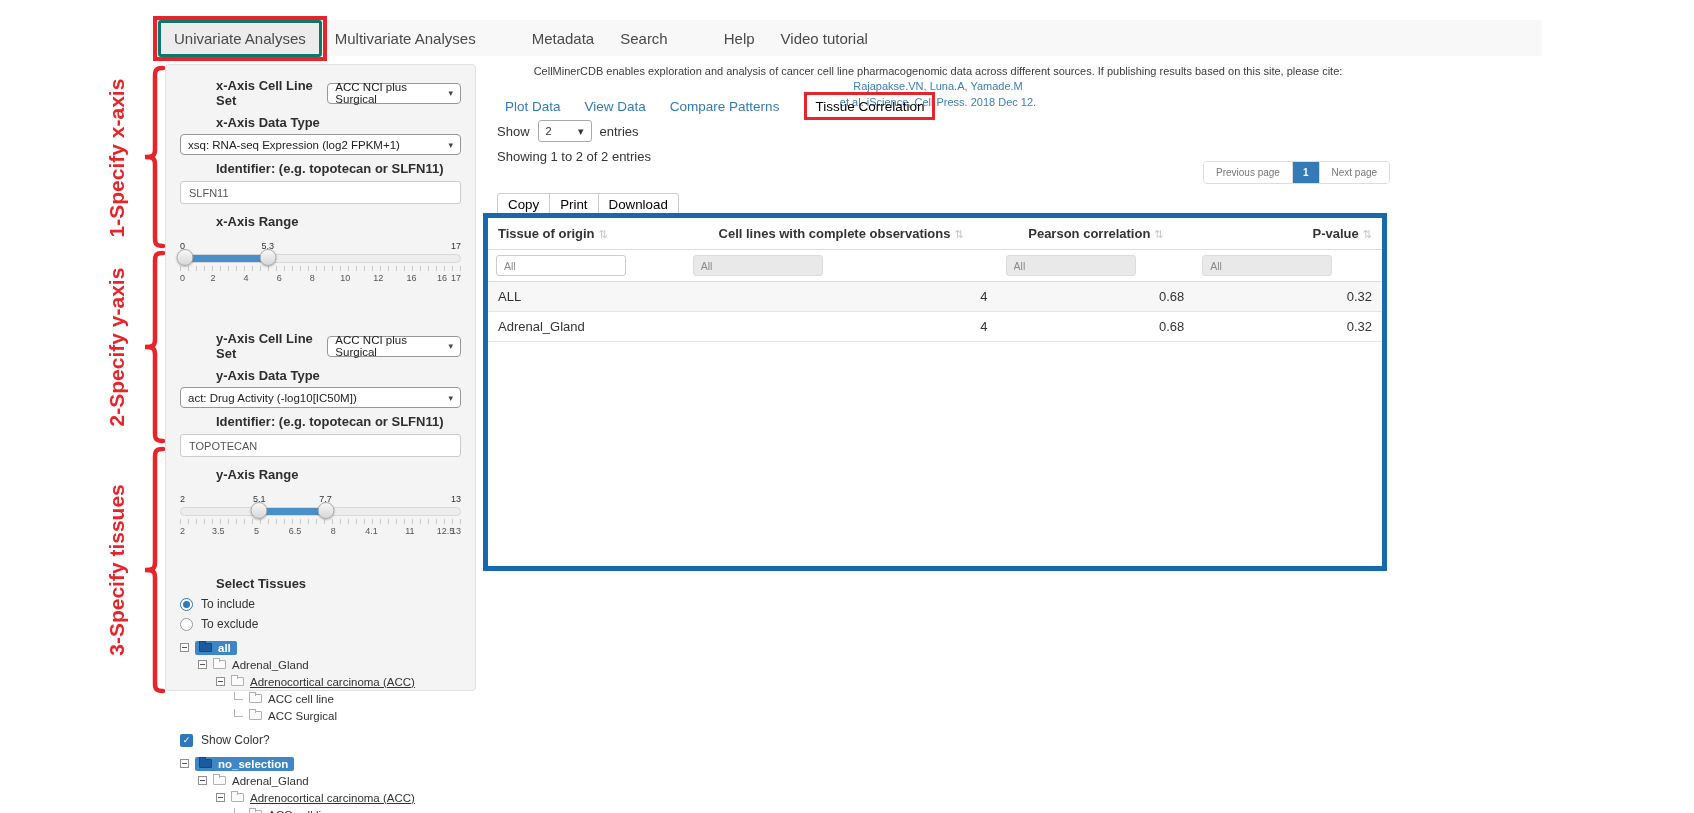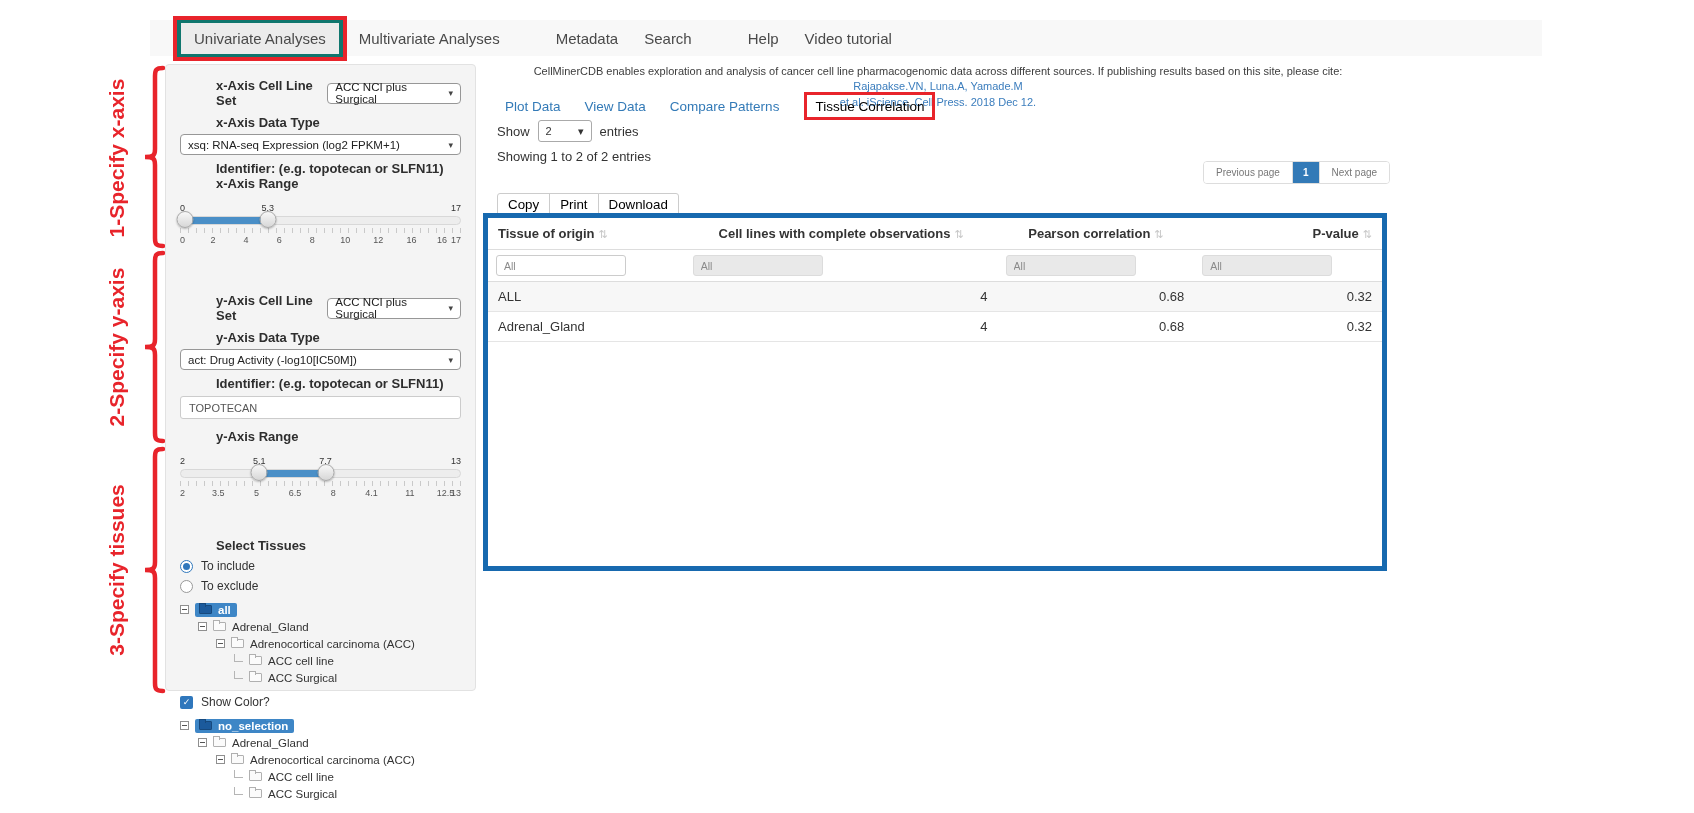--- a/index.html
+++ b/index.html
@@ -3,21 +3,21 @@
 <meta charset="utf-8">
 <style>
   * { box-sizing: border-box; margin: 0; padding: 0; }
   html,body { width:1694px; height:813px; background:#fff; font-family:"Liberation Sans", sans-serif; }
   #app { position:relative; width:1694px; height:813px; overflow:hidden; }
 
   
   #navbar { position:absolute; left:150px; top:20px; width:1392px; height:36px; background:#f8f8f8;
             display:flex; align-items:center; font-size:15px; color:#4a4a4a; }
   .nav-item { padding:7px 13px; white-space:nowrap; cursor:default; position:relative; }
-  .nav-item.active { background:#ececec; border:7px solid #0f766e; border-radius:3px; margin-left:24px; }
+  .nav-item.active { background:#ececec; border:3px solid #0f766e; border-radius:3px; margin-left:8px; }
   .nav-gap { margin-left:30px; }
   .frame-red { position:absolute; border:4px solid #e8242b; pointer-events:none; }
   .frame-red.nav-f { left:-8px; top:-7px; right:-8px; bottom:-7px; }
   .frame-red.tab-f { border-width:3px; left:-11px; top:-7px; right:-11px; bottom:-6px; }
 
   
   .rot-label { position:absolute; transform:translate(-50%,-50%) rotate(-90deg); font-size:21px;
                font-weight:bold; color:#e8242b; white-space:nowrap; }
   #braces { position:absolute; left:95px; top:60px; }
 
@@ -59,21 +59,21 @@
   .radio { width:13px; height:13px; border-radius:50%; border:1px solid #999; background:#fff;
            position:relative; flex:none; }
   .radio.sel-on { border-color:#2f77bc; }
   .radio.sel-on::after { content:""; position:absolute; inset:2px; border-radius:50%; background:#2f77bc; }
   .checkbox { width:13px; height:13px; border-radius:2px; background:#2f77bc; color:#fff; font-size:9px;
               line-height:13px; text-align:center; flex:none; }
 
   
   .tree { margin:9px 0 4px; font-size:11.5px; color:#333; }
   .t-row { display:flex; align-items:center; height:15px; margin:2px 0; }
-  .lvl1 { padding-left:18px; } .lvl2 { padding-left:36px; } .lvl3 { padding-left:54px; }
+  .lvl1 { padding-left:18px; } .lvl2 { padding-left:36px;text-decoration:underline; } .lvl3 { padding-left:54px; }
   .exp { width:9px; height:9px; border:1px solid #8f8f8f; background:#fff; margin-right:6px;
          position:relative; flex:none; }
   .exp::after { content:""; position:absolute; left:1px; right:1px; top:3px; height:1px; background:#555; }
   .conn { width:9px; height:8px; border-left:1px solid #b5b5b5; border-bottom:1px solid #b5b5b5;
           margin:-6px 6px 0 0; flex:none; }
   .folder { width:13px; height:9px; border:1px solid #b0b0b0; background:#fbfbfb; border-radius:1px;
             margin-right:6px; position:relative; flex:none; }
   .folder::before { content:""; position:absolute; top:-3px; left:-1px; width:5px; height:3px;
                     border:1px solid #b0b0b0; border-bottom:none; background:#fbfbfb; }
   .node-sel { background:#3e86c6; color:#fff; padding:1px 6px 1px 4px; border-radius:2px;
@@ -155,20 +155,21 @@
         <span>ACC NCI plus Surgical</span>
         <span class="caret">▾</span>
       </div>
     </div>
     <div class="lbl">x-Axis Data Type</div>
     <div class="sel full">
       <span>xsq: RNA-seq Expression (log2 FPKM+1)</span>
       <span class="caret">▾</span>
     </div>
     <div class="lbl">Identifier: (e.g. topotecan or SLFN11)</div>
+    <input class="txt-input" value="SLFN11" style="">
     <div class="lbl">x-Axis Range</div>
 
     <div class="slider">
       <span class="sl-val t-first" style="left:0%">0</span>
       <span class="sl-val" style="left:31.2%">5.3</span>
       <span class="sl-val t-last" style="left:100%">17</span>
       <div class="sl-track">
         <div class="sl-bar" style="left:0%; width:31.2%"></div>
       </div>
       <span class="sl-handle" style="left:5px; top:8px;"></span>

